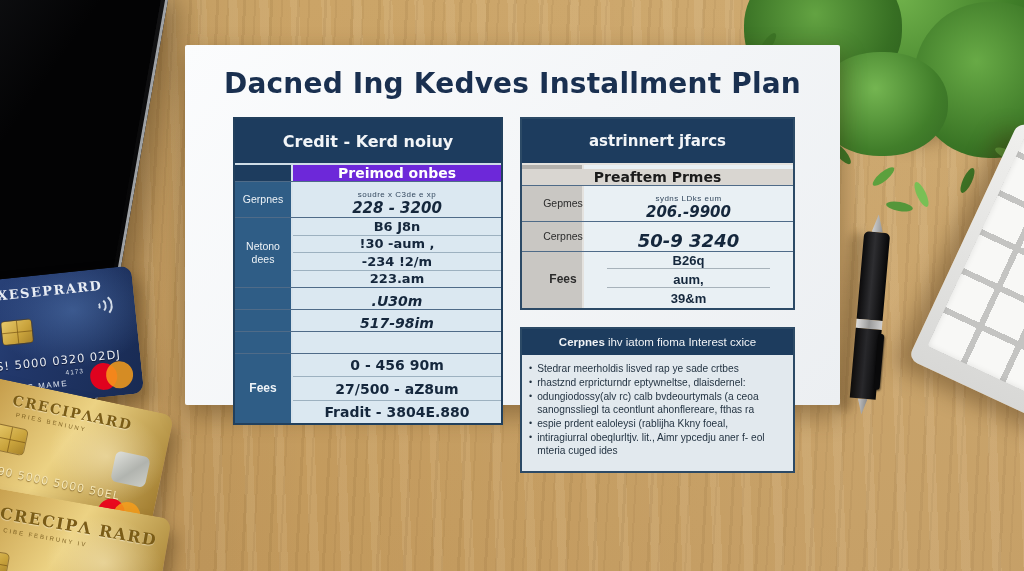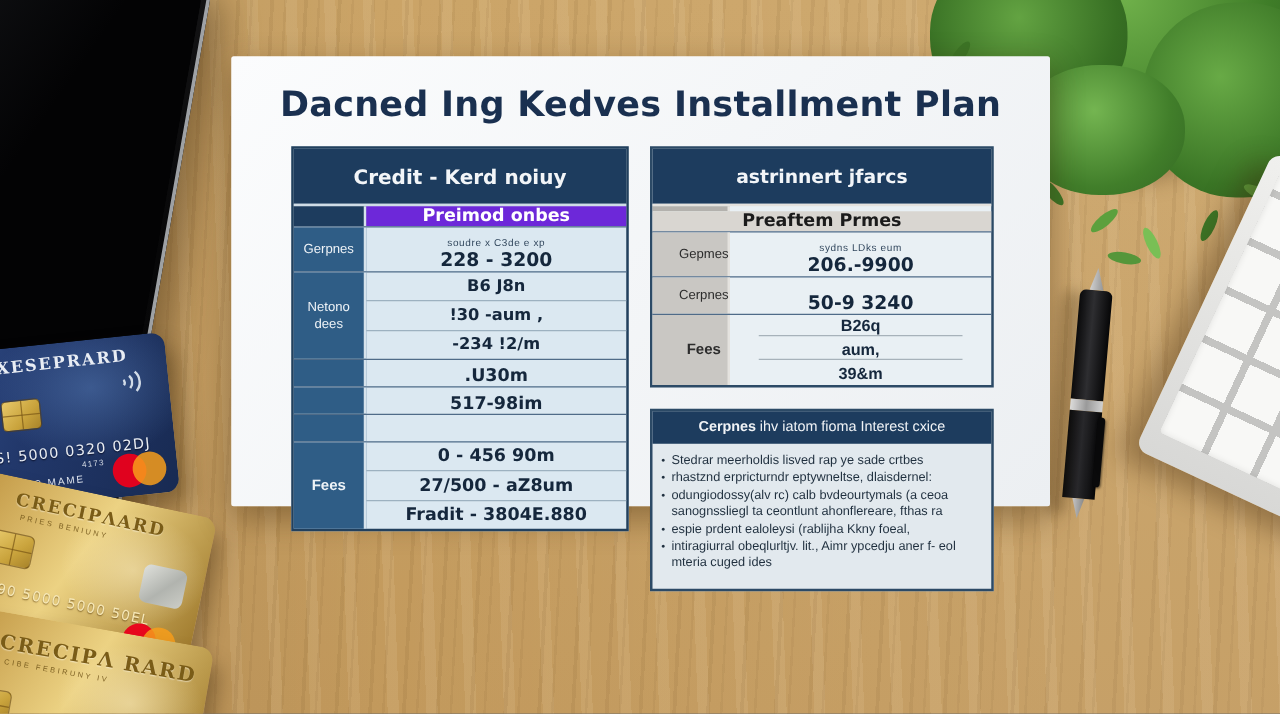--- a/index.html
+++ b/index.html
@@ -109,21 +109,21 @@
   .title { position:absolute; top:22px; left:0; width:100%; text-align:center;
     font-family:"DejaVu Sans",sans-serif; font-weight:bold; font-size:28px; color:#1a3050; letter-spacing:0.2px; }
 
   .tbl { position:absolute; display:flex; flex-direction:column; }
   .th { height:44px; background:#1d3c5e; color:#f2f5f8; font-weight:bold; font-size:16px;
     display:flex; align-items:center; justify-content:center; font-family:"DejaVu Sans",sans-serif; }
   .row { display:flex; border-top:1.5px solid #4f6b88; }
   .lab { width:58px; background:#2f5d86; color:#eef3f7; font-size:10.5px; line-height:1.15;
     display:flex; align-items:center; justify-content:center; text-align:center; padding:2px; border-right:2px solid #d7e3ec; }
   .val { flex:1; display:flex; flex-direction:column; align-items:center; justify-content:flex-end; color:#15273c; }
-  .big { font-family:"DejaVu Sans",sans-serif; font-weight:bold; }
+  .big { font-family:"DejaVu Sans",sans-serif; font-weight:bold;font-style:italic; }
   .note { font-size:8px; color:#33485e; letter-spacing:0.5px; }
   .ln { flex:1; width:100%; display:flex; align-items:center; justify-content:center;
     font-family:"DejaVu Sans",sans-serif; font-weight:bold; border-bottom:1px solid #9db1c0; }
   .ln:last-child { border-bottom:none; }
 
   .ltable { left:48px; top:72px; width:270px; border:2px solid #22405d; background:#dbe8f1; }
   .ltable .row.sub { border-top:2px solid #cfdce6; }
   .ltable .row.sub .lab { background:#1d3c5e; }
   .ltable .subcell { flex:1; background:#6d28d9; color:#fff; font-weight:bold; font-size:14px;
     display:flex; align-items:center; justify-content:center; font-family:"DejaVu Sans",sans-serif; }
@@ -135,21 +135,21 @@
   .ltable .fees { font-weight:bold; font-size:12px; }
 
   .rtable { left:335px; top:72px; width:275px; border:2px solid #2c4a66; background:#e9f0f4; }
   .rtable .th { font-size:15px; }
   .rtable .lab { width:62px; background:#c9c7c3; color:#2c2c2c; border-right:2px solid #e4e2de;padding-left:24px; }
   .rtable .row.sub { border-top:2px solid #e4e2de;flex-direction:column; }
   .rtable .row.sub .lab { background:#b3b1ad; }
   .rtable .subcell { flex:1; background:#d9d6d1; color:#1b1b1b; font-weight:bold; font-size:14px;
     display:flex; align-items:center; justify-content:center; font-family:"DejaVu Sans",sans-serif; }
   .rtable .r1 { height:36px; } .rtable .r1 .big { font-size:15px; }
-  .rtable .r2 { height:30px; } .rtable .r2 .big { font-size:15px; }
+  .rtable .r2 { height:30px; } .rtable .r2 .big { font-size:18px; }
   .rtable .r3 { height:57px; }
   .rtable .r3 .ln { font-size:13px; border-bottom:none; }
   .rtable .r3 .ln .lntxt { display:inline-block; min-width:78%; text-align:center; border-bottom:1px solid #a7b2ba; }
   .rtable .r3 .ln:last-child .lntxt { border-bottom:none; }
   .rtable .fees { font-weight:bold; font-size:12px; }
 
   .ibox { position:absolute; left:335px; top:282px; width:275px; height:146px;
     border:2px solid #2c4a66; background:#e2e9ee; }
   .ih { height:26px; background:#1d3c5e; color:#f0f3f6; font-size:11.5px;
     display:flex; align-items:center; justify-content:center; gap:3px; }
@@ -252,20 +252,21 @@
           <div class="note">soudre x C3de e xp</div>
           <div class="big">228 - 3200</div>
         </div>
       </div>
       <div class="row r3">
         <div class="lab">Netono dees</div>
         <div class="val">
           <div class="ln">B6 J8n</div>
           <div class="ln">!30 -aum ,</div>
           <div class="ln">-234 !2/m</div>
+          <div class="ln">223.am</div>
         </div>
       </div>
       <div class="row rs">
         <div class="lab"></div>
         <div class="val">
             <div class="big">.U30m</div>
           </div>
       </div>
       <div class="row rs">
         <div class="lab"></div>

